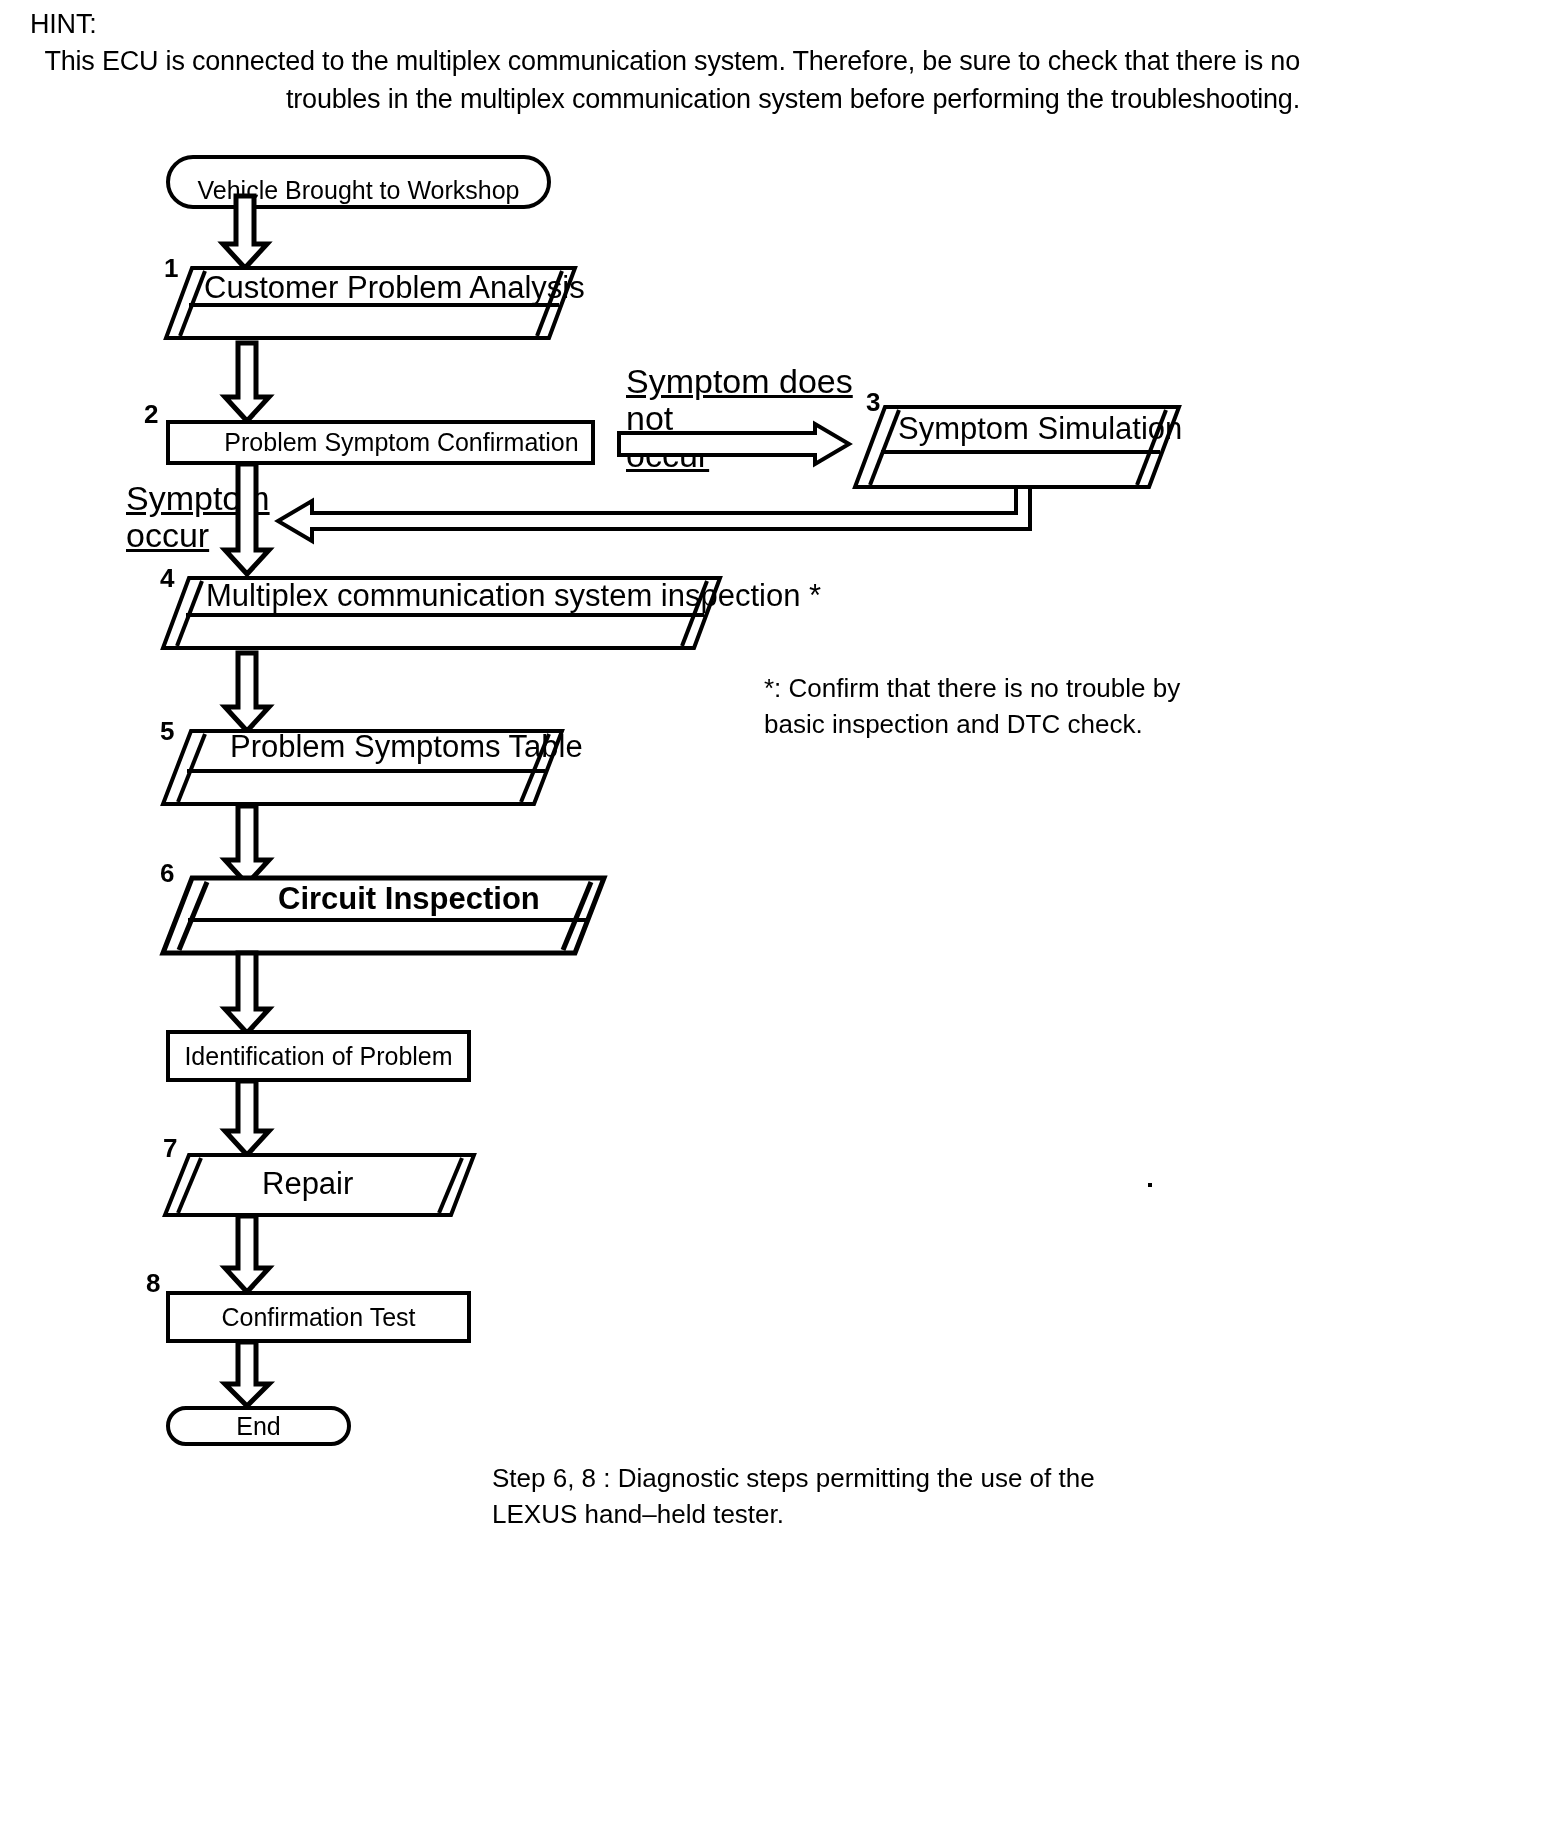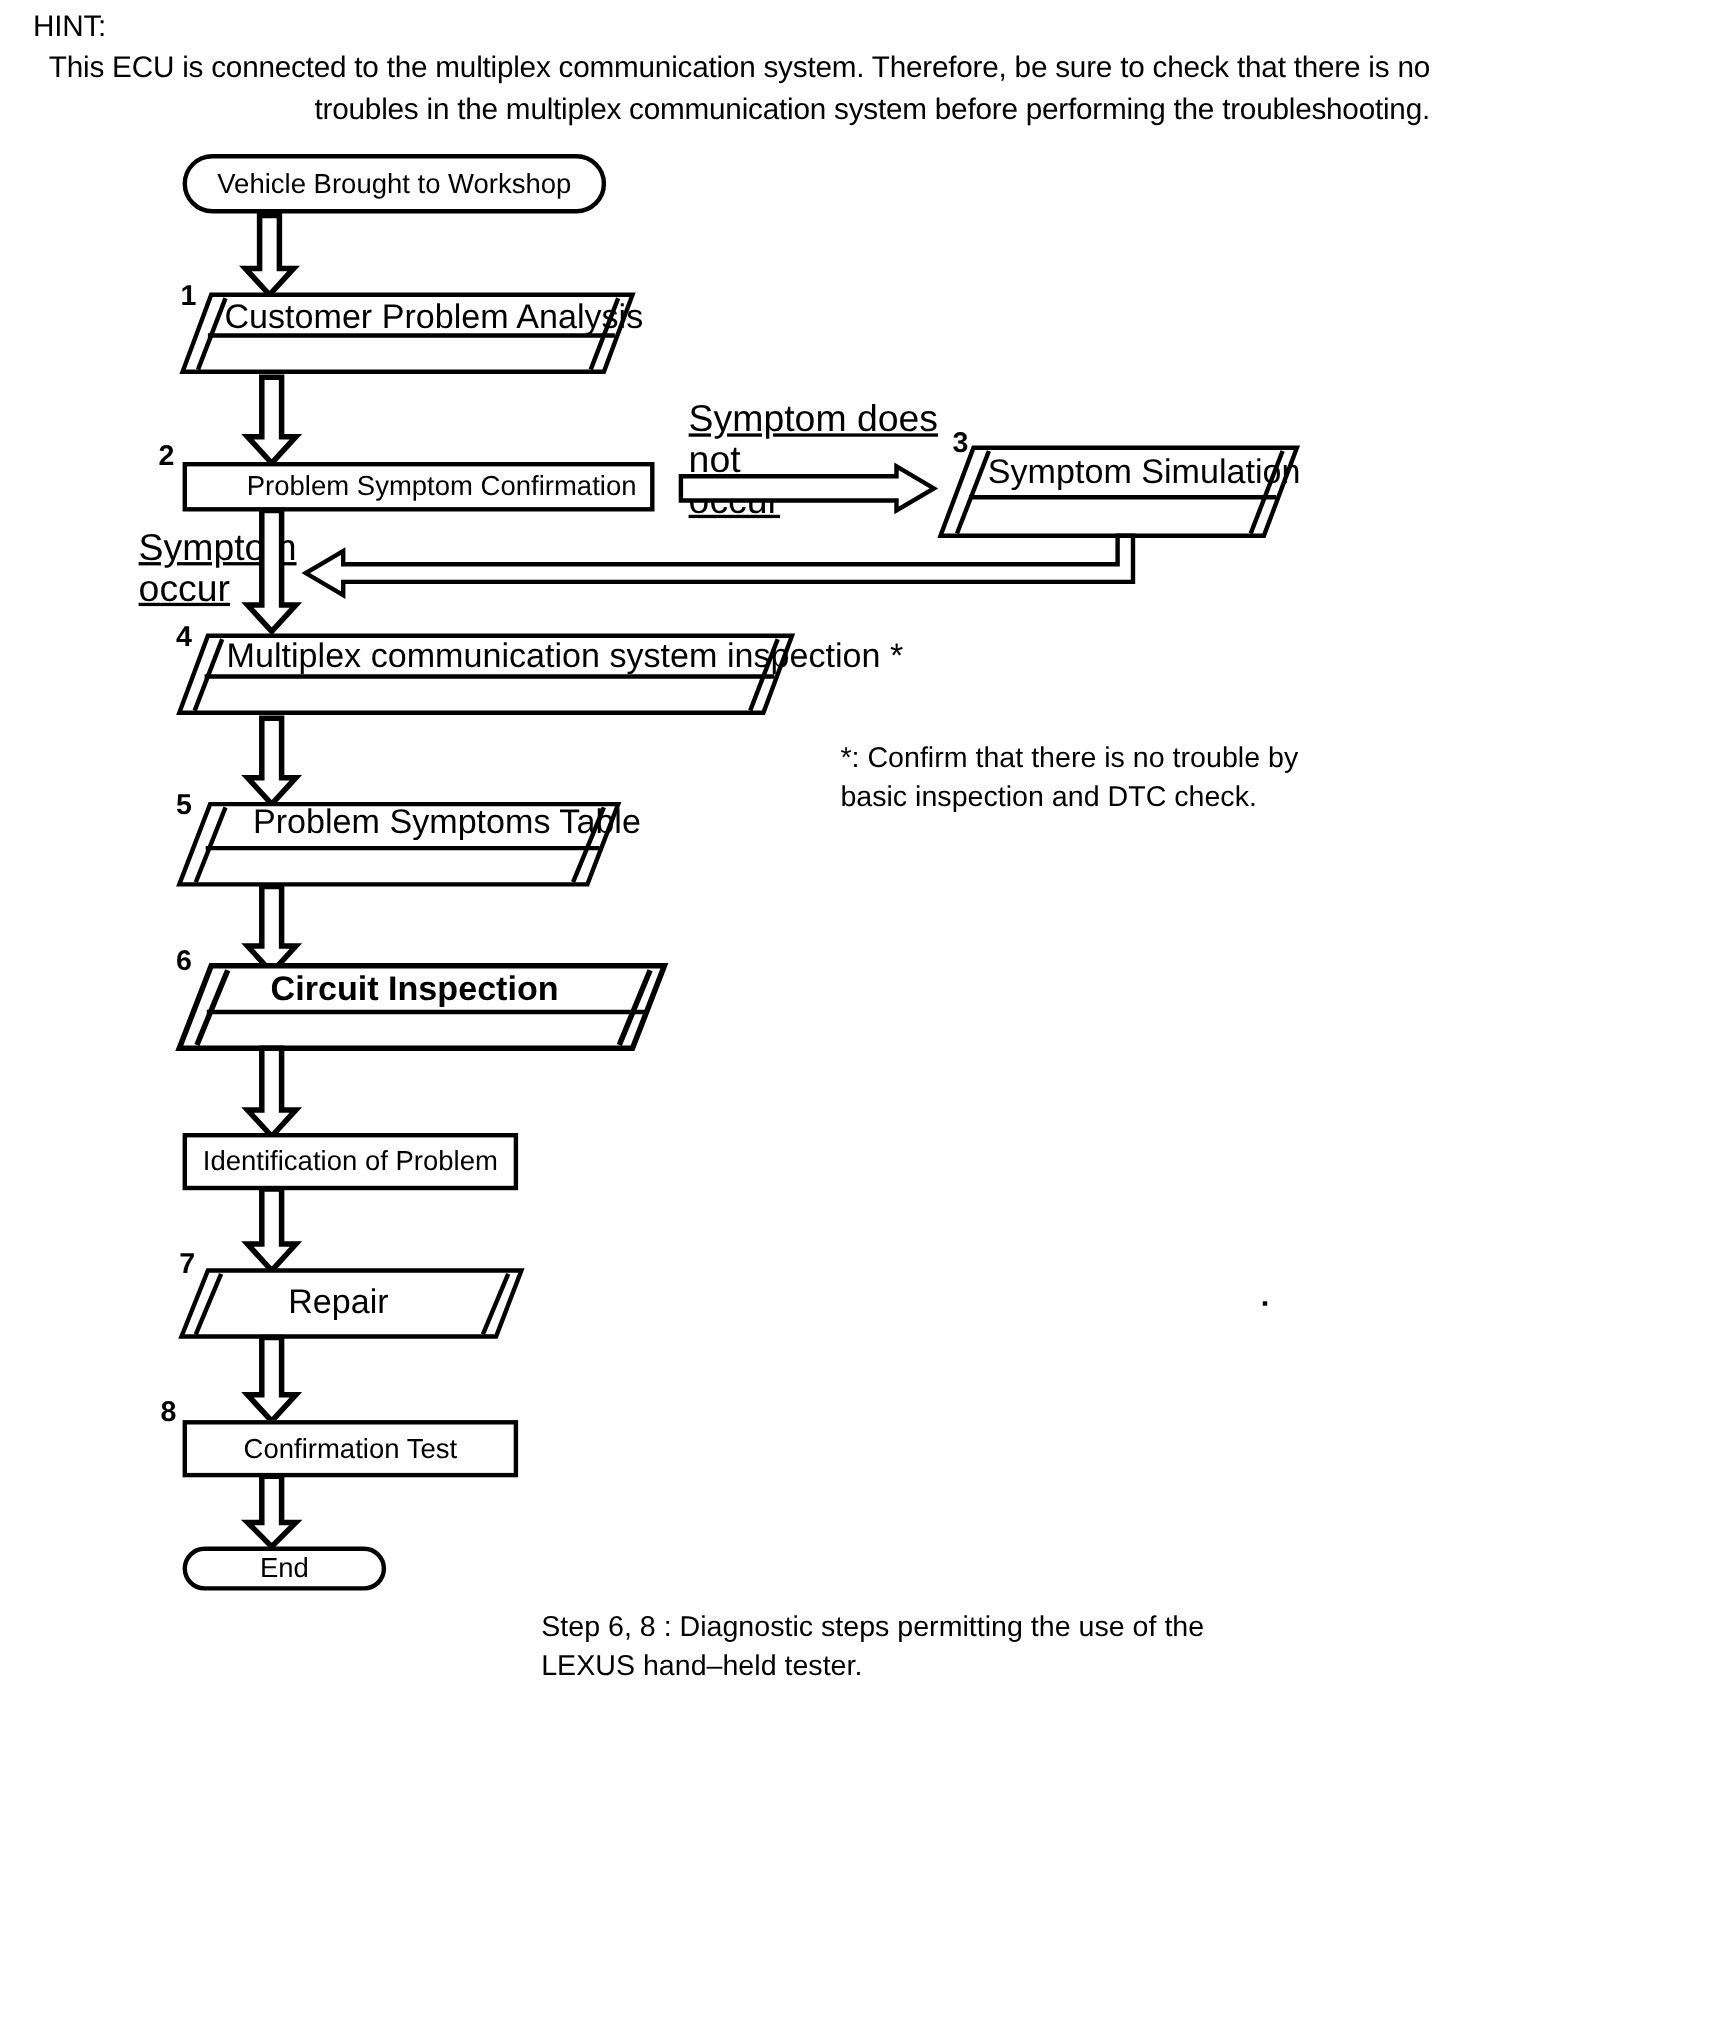--- a/index.html
+++ b/index.html
@@ -73,21 +73,21 @@
 
   
   .par-wrap { position: absolute; }
   .par-wrap svg { display: block; overflow: visible; }
   .par-label {
     position: absolute;
     font-size: 31px;
     white-space: nowrap;
     line-height: 28px;
   }
-  .par-label.bold { font-weight: bold; }
+  .par-label.bold { font-weight: bold; margin-left: 32px; }
 
   
   .arrow { position: absolute; }
   .arrow svg { display: block; overflow: visible; }
 
   
   .free-label {
     position: absolute;
     font-size: 34px;
     line-height: 37px;
@@ -116,21 +116,21 @@
 </head>
 <body>
 
 <div id="page">
 
   <div class="hint-block">
     <div class="hint-title">HINT:</div>
     <div class="hint-body">This ECU is connected to the multiplex communication system. Therefore, be sure to check that there is no troubles in the multiplex communication system before performing the troubleshooting.</div>
   </div>
 
-  <div class="terminal" style="left:166px; top:140px; width:385px; height:54px;">
+  <div class="terminal" style="left:166px; top:155px; width:385px; height:54px;align-items:flex-end;">
     <span>Vehicle Brought to Workshop</span>
   </div>
 
   <div class="arrow" style="left:222px; top:196px;">
     <svg width="46" height="74" viewBox="0 0 46 74">
       <polygon points="14,0 32,0 32,48 45,48 23,72 1,48 14,48" fill="#ffffff" stroke="#000000" stroke-width="5"></polygon>
     </svg>
   </div>
 
   <div class="step-num" style="left:164px; top:255px;">1</div>

